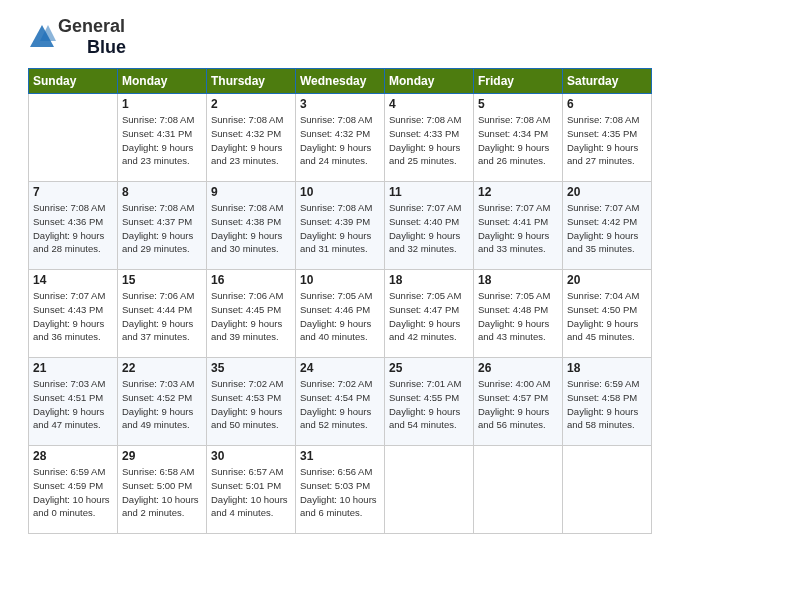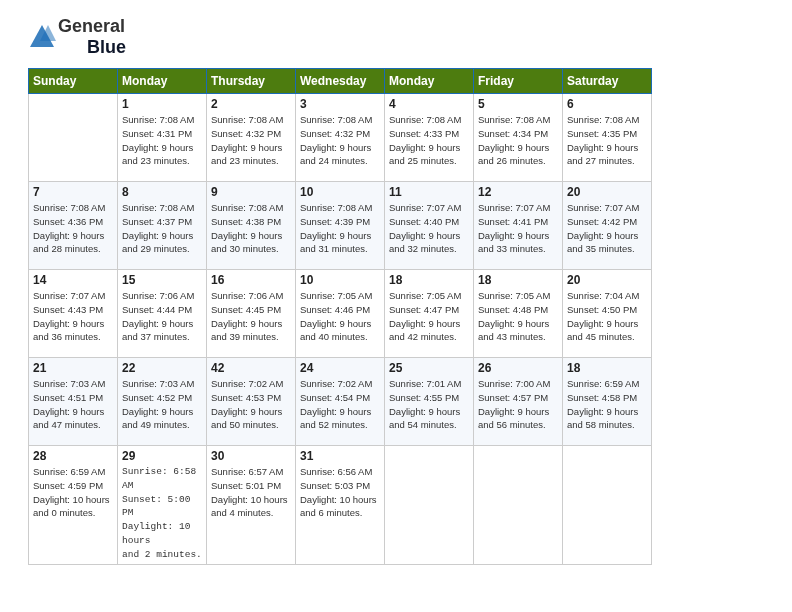--- a/index.html
+++ b/index.html
@@ -279,21 +279,21 @@
 and 47 minutes.</div>
           </td>
           <td>
             <span class="day-num">22</span>
             <div class="day-detail" style="white-space: pre-line;">Sunrise: 7:03 AM
 Sunset: 4:52 PM
 Daylight: 9 hours
 and 49 minutes.</div>
           </td>
           <td>
-            <span class="day-num">42</span>
+            <span class="day-num">35</span>
             <div class="day-detail" style="white-space: pre-line;">Sunrise: 7:02 AM
 Sunset: 4:53 PM
 Daylight: 9 hours
 and 50 minutes.</div>
           </td>
           <td>
             <span class="day-num">24</span>
             <div class="day-detail" style="white-space: pre-line;">Sunrise: 7:02 AM
 Sunset: 4:54 PM
 Daylight: 9 hours
@@ -301,21 +301,21 @@
           </td>
           <td>
             <span class="day-num">25</span>
             <div class="day-detail" style="white-space: pre-line;">Sunrise: 7:01 AM
 Sunset: 4:55 PM
 Daylight: 9 hours
 and 54 minutes.</div>
           </td>
           <td>
             <span class="day-num">26</span>
-            <div class="day-detail" style="white-space: pre-line;">Sunrise: 7:00 AM
+            <div class="day-detail" style="white-space: pre-line;">Sunrise: 4:00 AM
 Sunset: 4:57 PM
 Daylight: 9 hours
 and 56 minutes.</div>
           </td>
           <td>
             <span class="day-num">18</span>
             <div class="day-detail" style="white-space: pre-line;">Sunrise: 6:59 AM
 Sunset: 4:58 PM
 Daylight: 9 hours
 and 58 minutes.</div>
@@ -324,21 +324,21 @@
         <tr>
           <td>
             <span class="day-num">28</span>
             <div class="day-detail" style="white-space: pre-line;">Sunrise: 6:59 AM
 Sunset: 4:59 PM
 Daylight: 10 hours
 and 0 minutes.</div>
           </td>
           <td>
             <span class="day-num">29</span>
-            <div class="day-detail" style="white-space: pre-line; font-family: Liberation Mono, monospace;">Sunrise: 6:58 AM
+            <div class="day-detail" style="white-space: pre-line;">Sunrise: 6:58 AM
 Sunset: 5:00 PM
 Daylight: 10 hours
 and 2 minutes.</div>
           </td>
           <td>
             <span class="day-num">30</span>
             <div class="day-detail" style="white-space: pre-line;">Sunrise: 6:57 AM
 Sunset: 5:01 PM
 Daylight: 10 hours
 and 4 minutes.</div>

